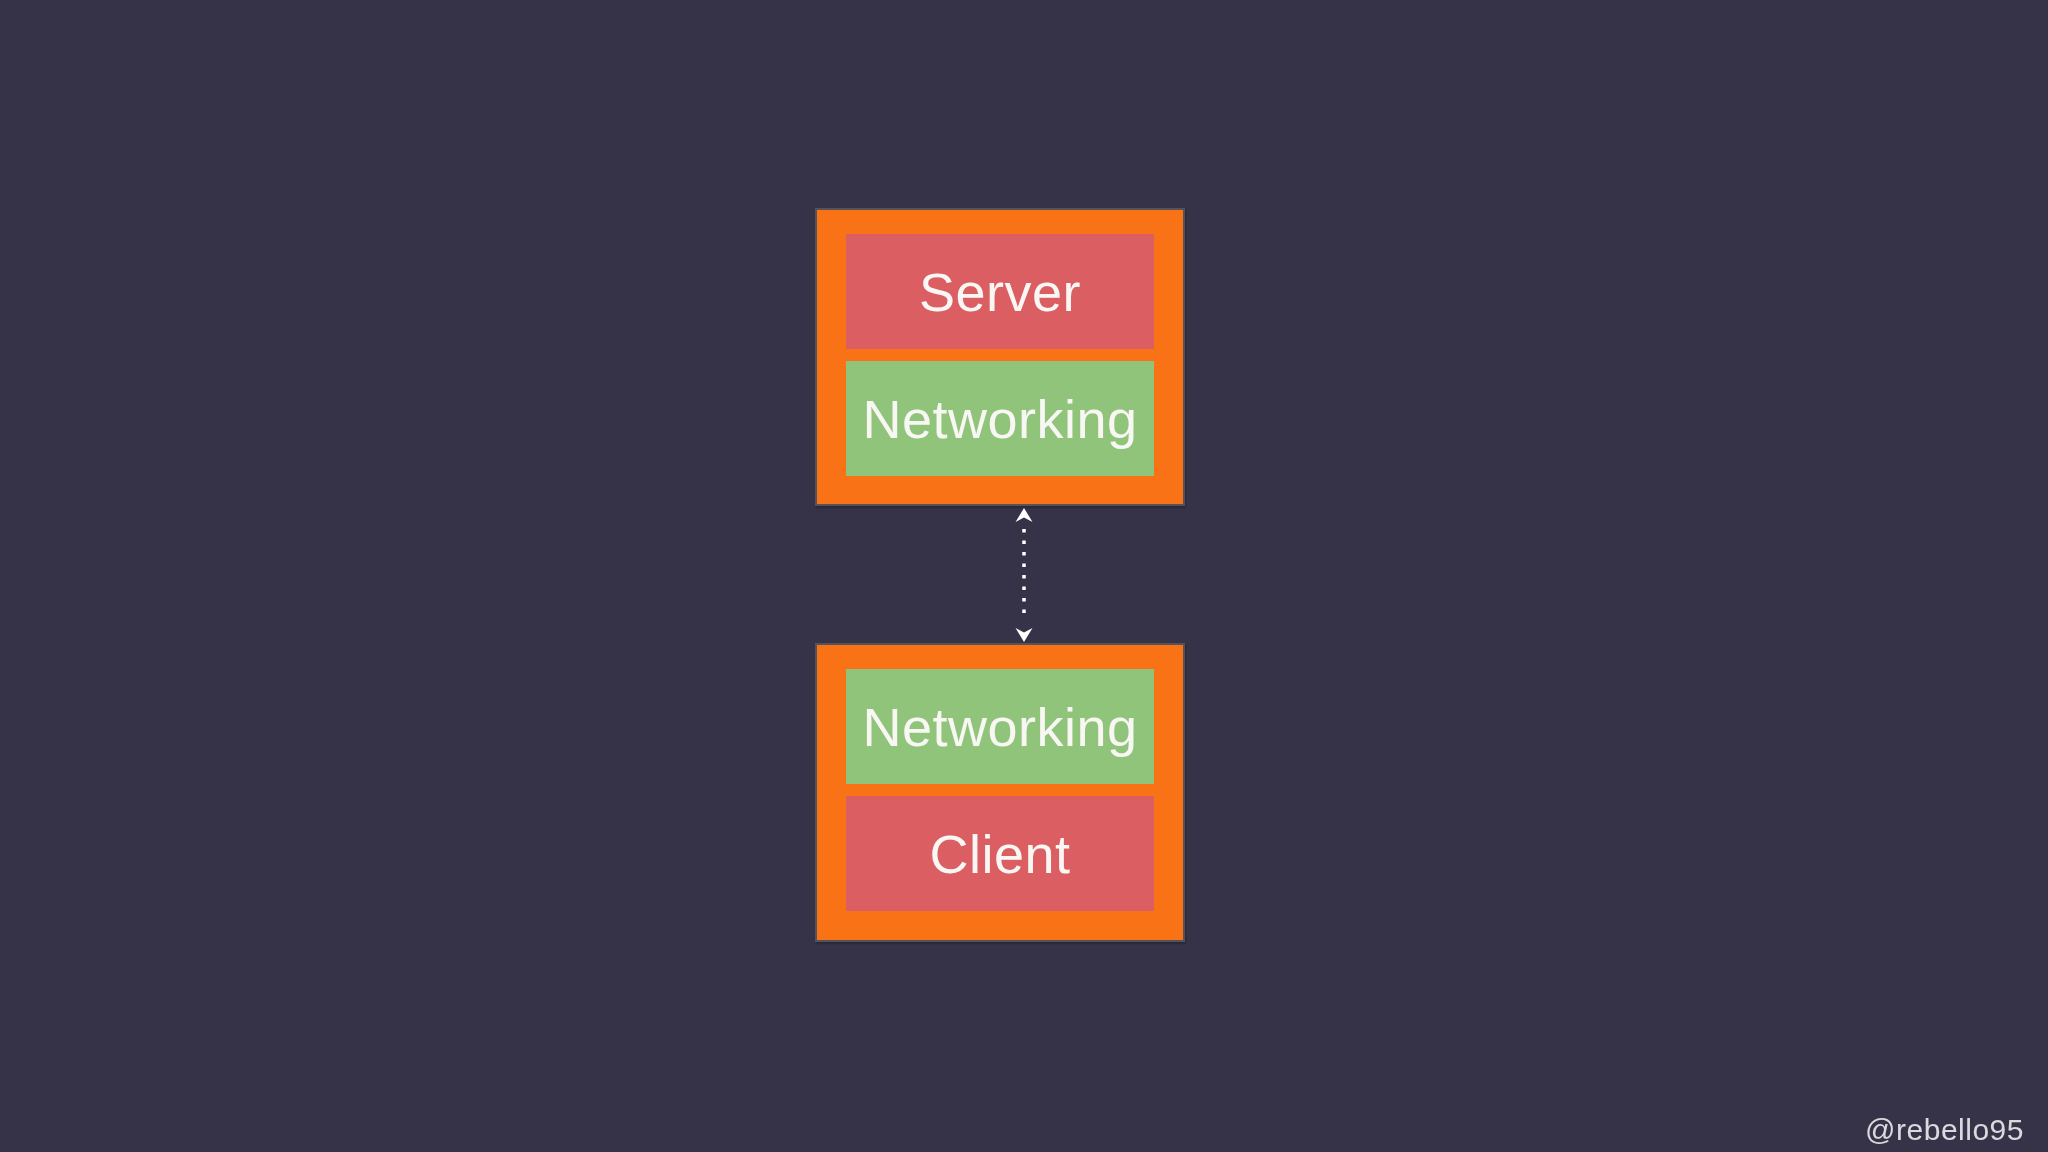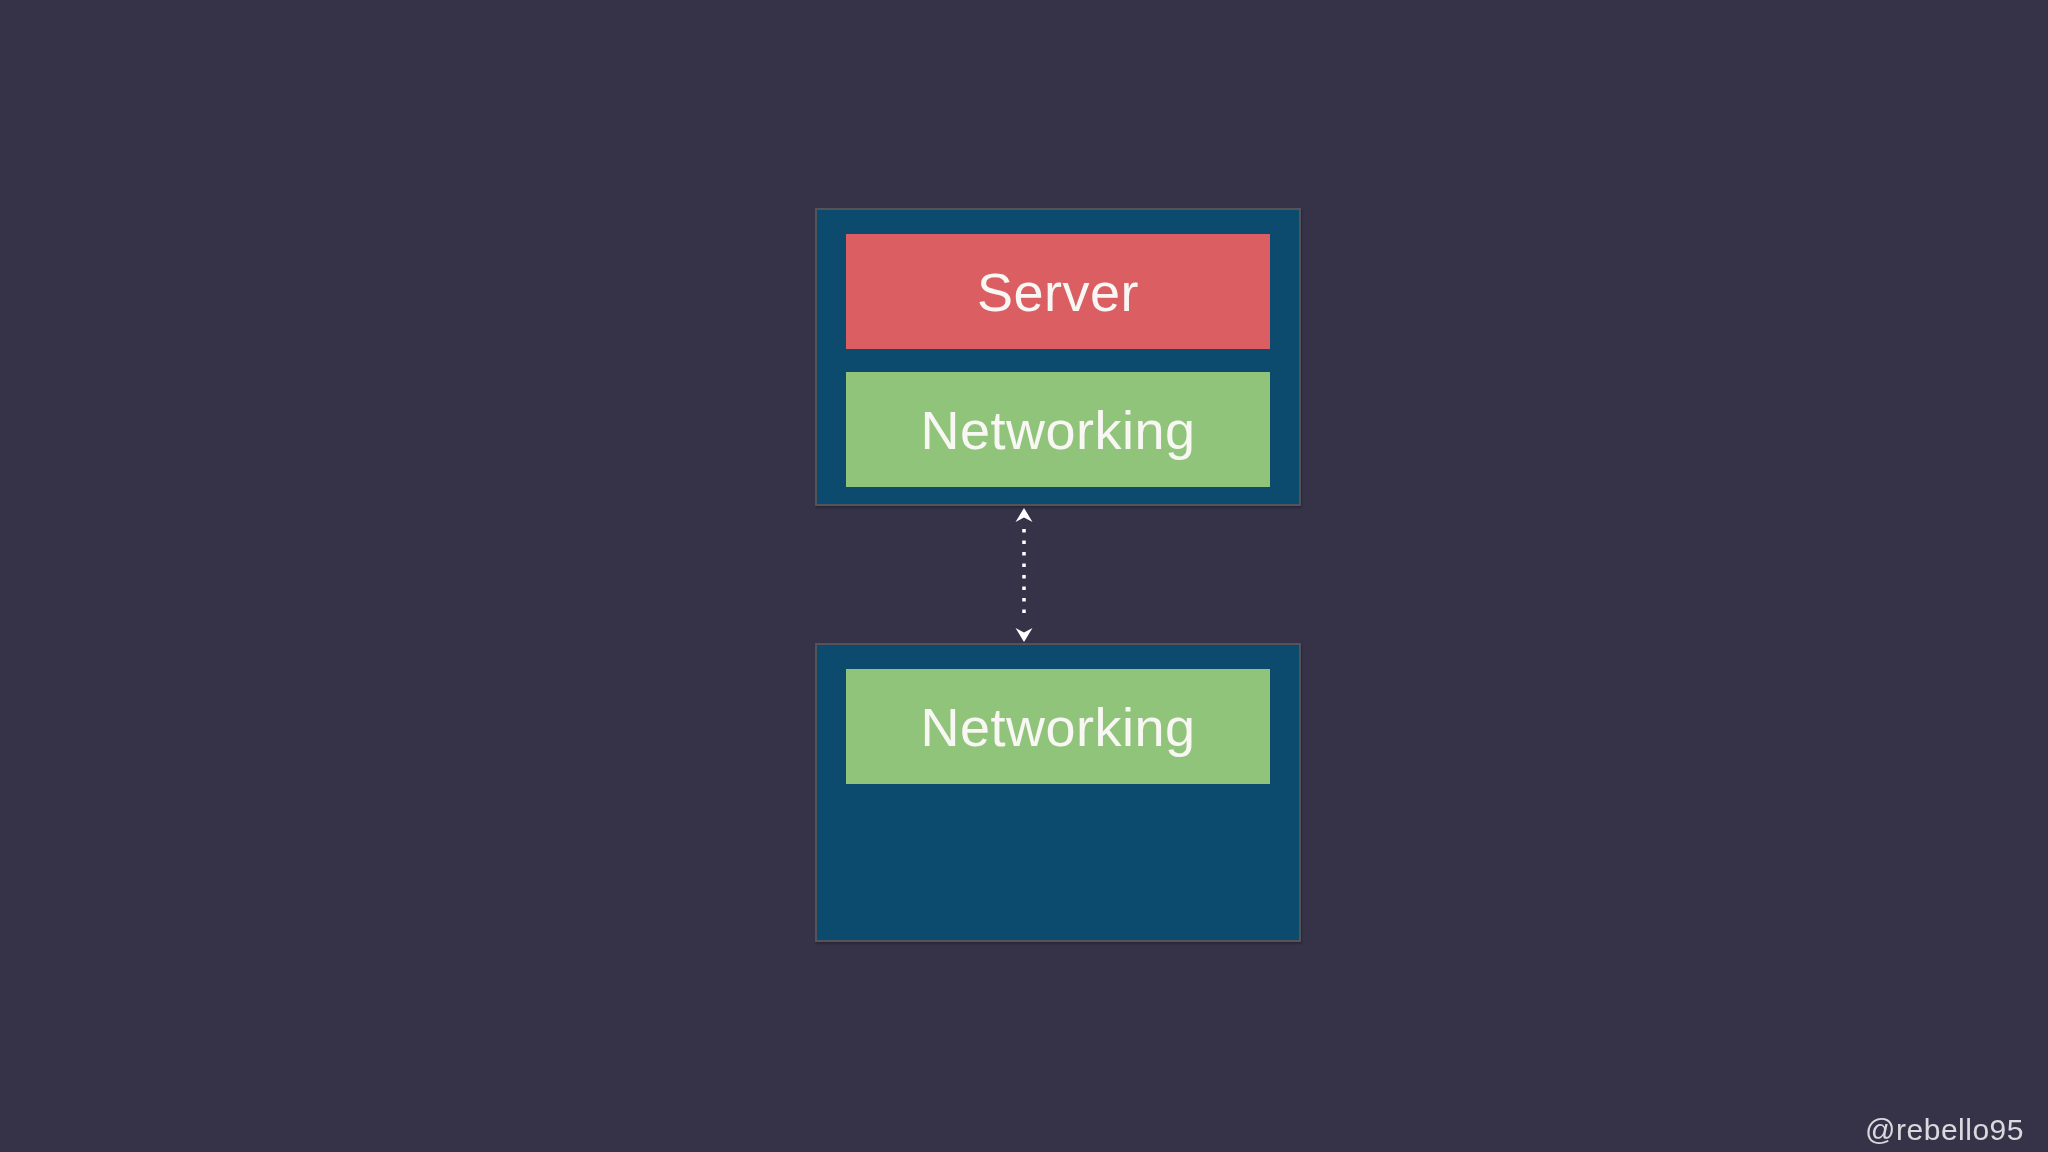--- a/index.html
+++ b/index.html
@@ -11,29 +11,29 @@
     font-family: "Liberation Sans", "DejaVu Sans", sans-serif;
   }
   .slide {
     position: relative;
     width: 2048px;
     height: 1152px;
     background: #363349;
   }
   .stack-box {
     position: absolute;
-    width: 486px;
+    width: 370px;
     box-sizing: border-box;
-    background: #0c4a6e;
+    background: #f97316;
     border: 2px solid #55535a;
     box-shadow: 1px 2px 2px rgba(0,0,0,0.25);
     padding: 24px 29px 29px 29px;
     display: flex;
     flex-direction: column;
-    gap: 23px;
+    gap: 12px;
   }
   .stack-box.top { left: 815px; top: 208px; height: 298px; }
   .stack-box.bottom { left: 815px; top: 643px; height: 299px; }
   .layer {
     height: 115px;
     flex: 0 0 115px;
     display: flex;
     align-items: center;
     justify-content: center;
   }
@@ -78,17 +78,20 @@
   <svg class="connector" viewBox="0 0 26 136" xmlns="http://www.w3.org/2000/svg">
     <path d="M13 1 L21.5 15 L13 10.5 L4.5 15 Z" fill="#ffffff"></path>
     <line x1="13" y1="22" x2="13" y2="114" stroke="#ffffff" stroke-width="3.5" stroke-dasharray="3.5 8"></line>
     <path d="M13 135 L21.5 121 L13 125.5 L4.5 121 Z" fill="#ffffff"></path>
   </svg>
 
   <div class="stack-box bottom">
     <div class="layer" style="background-color: rgb(145, 196, 123);">
       <span class="layer-label">Networking</span>
     </div>
+    <div class="layer" style="background-color: rgb(219, 94, 99);">
+      <span class="layer-label">Client</span>
+    </div>
   </div>
 
   <div class="watermark">@rebello95</div>
 
 </div>
 
 </body></html>

